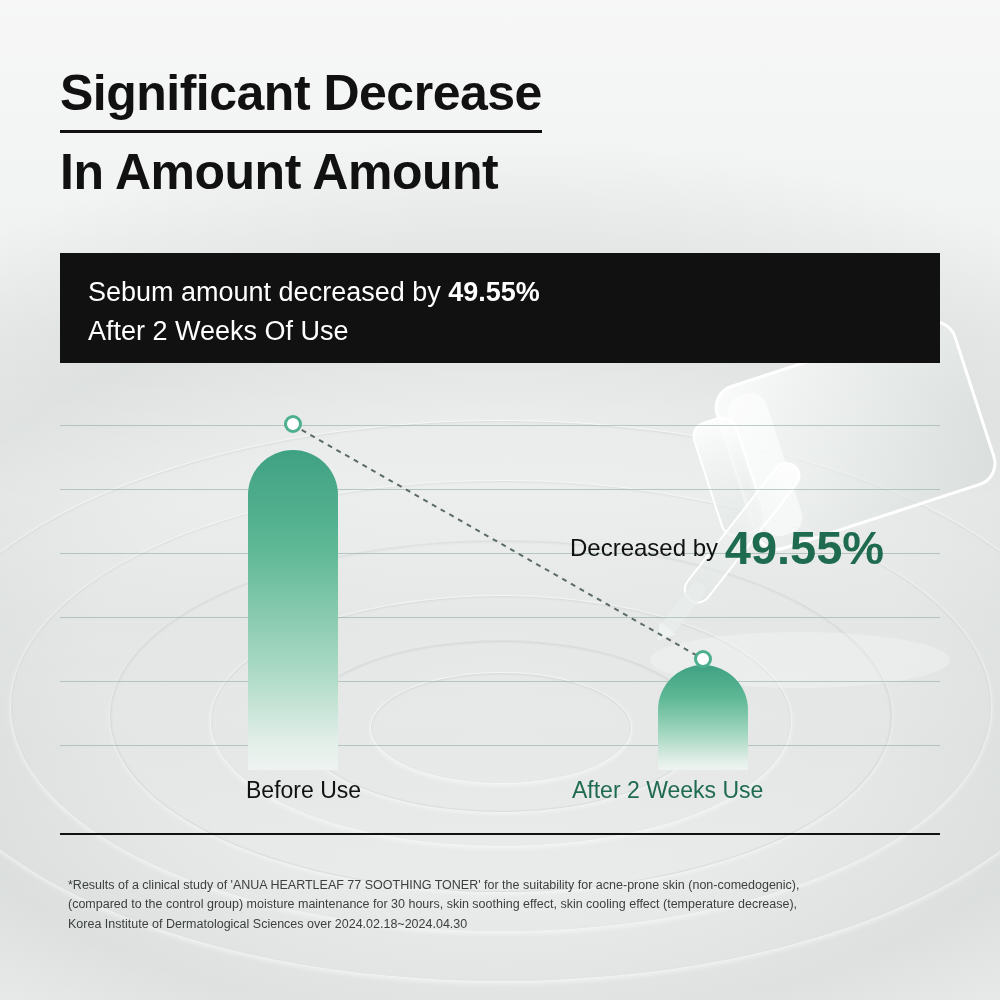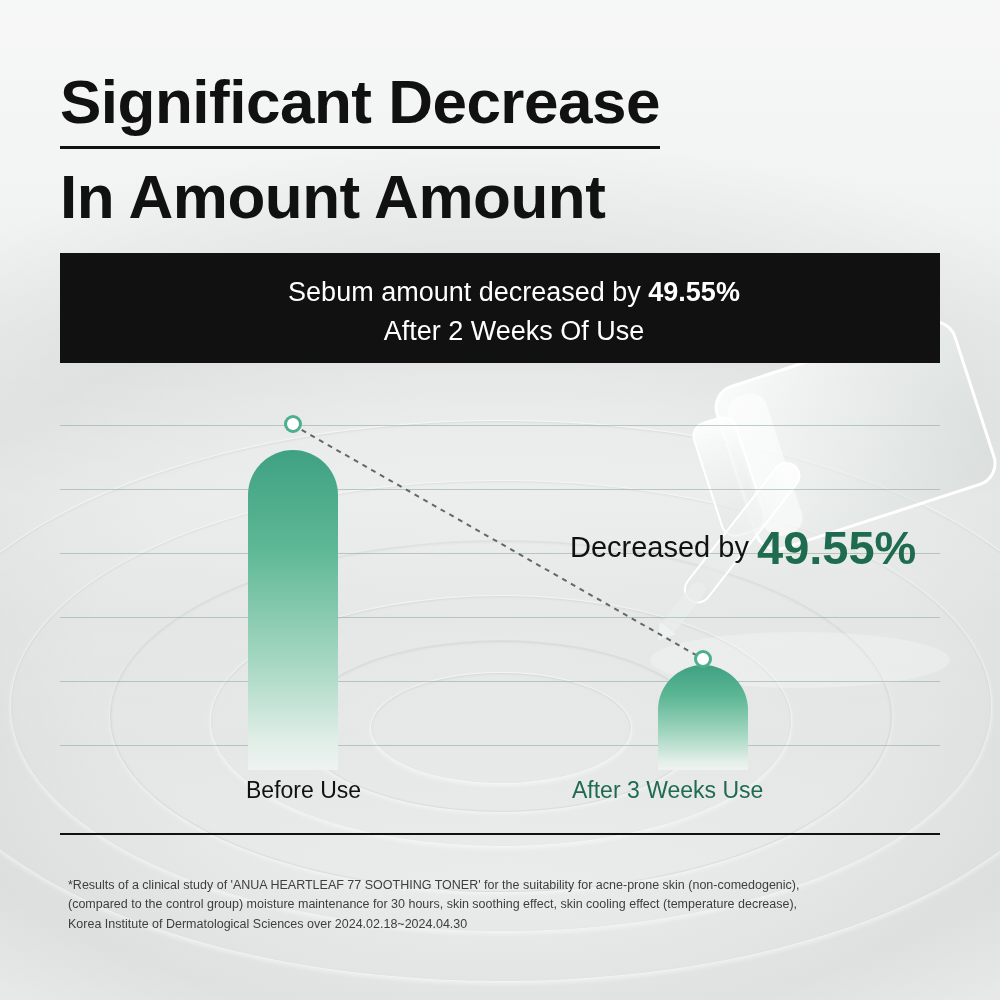--- a/index.html
+++ b/index.html
@@ -33,32 +33,32 @@
   .blurband{
     position:absolute;left:0;right:0;top:330px;height:420px;
     background:linear-gradient(180deg, rgba(255,255,255,0.0), rgba(255,255,255,0.25) 40%, rgba(255,255,255,0.0));
     pointer-events:none;
   }
   
   .glass-wrap{position:absolute;right:-10px;top:300px;width:420px;height:420px;pointer-events:none;}
   
   .title{
     position:absolute;left:60px;top:60px;width:700px;
-    font-size:62px;line-height:1.35;font-weight:700;color:#111;
+    font-size:50px;line-height:1.35;font-weight:700;color:#111;
     letter-spacing:-0.5px;
   }
   .title .l1{display:inline-block;border-bottom:3px solid #111;padding-bottom:2px;}
   .title .l2{display:block;margin-top:6px;}
   
   .callout{
     position:absolute;left:60px;top:253px;width:880px;height:110px;
     background:#111;color:#fff;box-sizing:border-box;
     padding:20px 0 0 28px;
   }
-  .callout .line{font-size:27px;line-height:1.45;font-weight:400;text-align:center;}
+  .callout .line{font-size:27px;line-height:1.45;font-weight:400;}
   .callout .line b{font-weight:700;}
   
   .chart{
     position:absolute;left:60px;top:425px;width:880px;height:345px;
   }
   .gridline{
     position:absolute;left:0;width:880px;height:1px;background:#8aa79c;opacity:0.55;
   }
   .bar{
     position:absolute;bottom:0;
@@ -76,21 +76,21 @@
   .trend{position:absolute;left:0;top:0;width:880px;height:345px;}
   .xlabels{
     position:absolute;left:0;top:352px;width:880px;height:40px;
   }
   .xlabel{position:absolute;font-size:23px;}
   .xlabel.before{left:170px;color:#111;margin-left:16px;}
   .xlabel.after{left:512px;color:#1f6b4f;}
   .callout-result{
     position:absolute;left:510px;top:95px;white-space:nowrap;
   }
-  .callout-result .lead{font-size:29px;color:#111;vertical-align:middle;}
+  .callout-result .lead{font-size:24px;color:#111;vertical-align:middle;}
   .callout-result .pct{font-size:47px;font-weight:700;color:#1f6b4f;vertical-align:middle;}
   
   .rule{
     position:absolute;left:60px;top:833px;width:880px;height:2px;background:#111;
   }
   .footnote{
     position:absolute;left:68px;top:876px;width:880px;
     font-size:12.5px;line-height:1.55;color:#3b3f3e;
   }
 </style>
@@ -165,21 +165,21 @@
 
     <div class="dot before"></div>
     <div class="dot after"></div>
 
     <div class="callout-result">
       <span class="lead">Decreased by </span><span class="pct">49.55%</span>
     </div>
 
     <div class="xlabels">
       <span class="xlabel before">Before Use</span>
-      <span class="xlabel after">After 3 Weeks Use</span>
+      <span class="xlabel after">After 2 Weeks Use</span>
     </div>
   </div>
 
   <div class="rule"></div>
 
   <div class="footnote">
     <div>*Results of a clinical study of 'ANUA HEARTLEAF 77 SOOTHING TONER' for the suitability for acne-prone skin (non-comedogenic),</div>
     <div>(compared to the control group) moisture maintenance for 30 hours, skin soothing effect, skin cooling effect (temperature decrease),</div>
     <div>Korea Institute of Dermatological Sciences over 2024.02.18~2024.04.30</div>
   </div>

